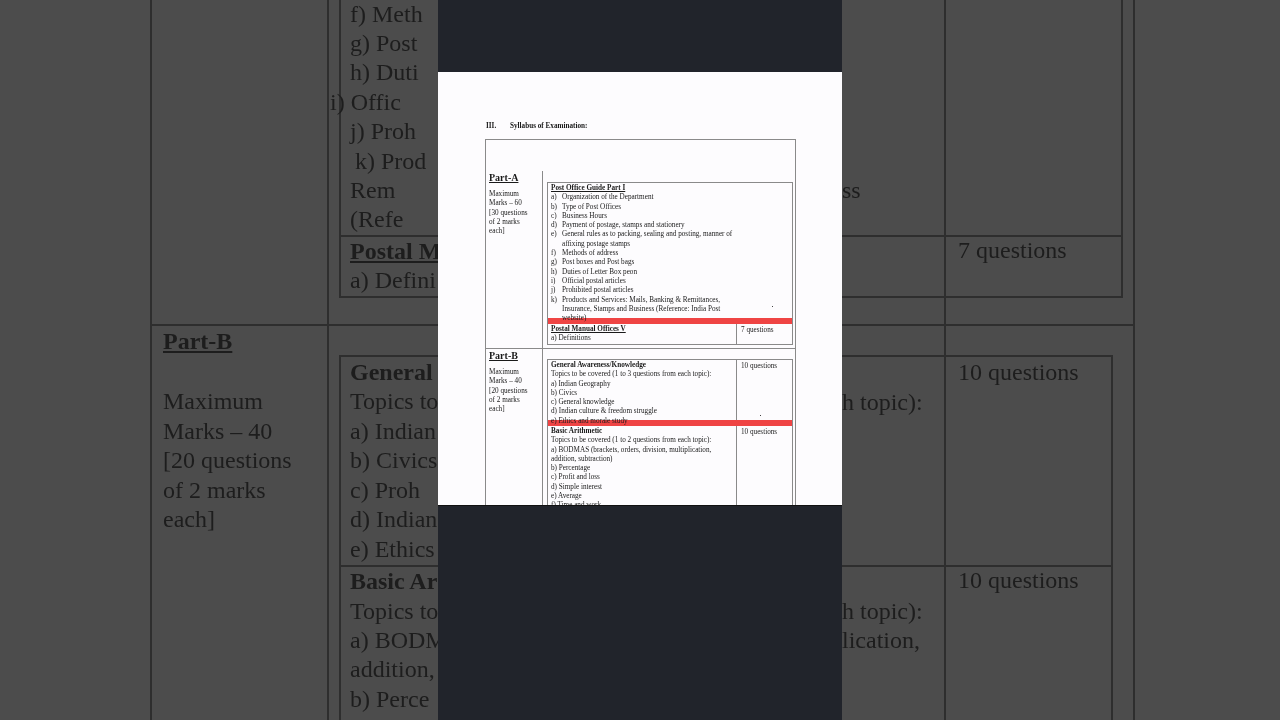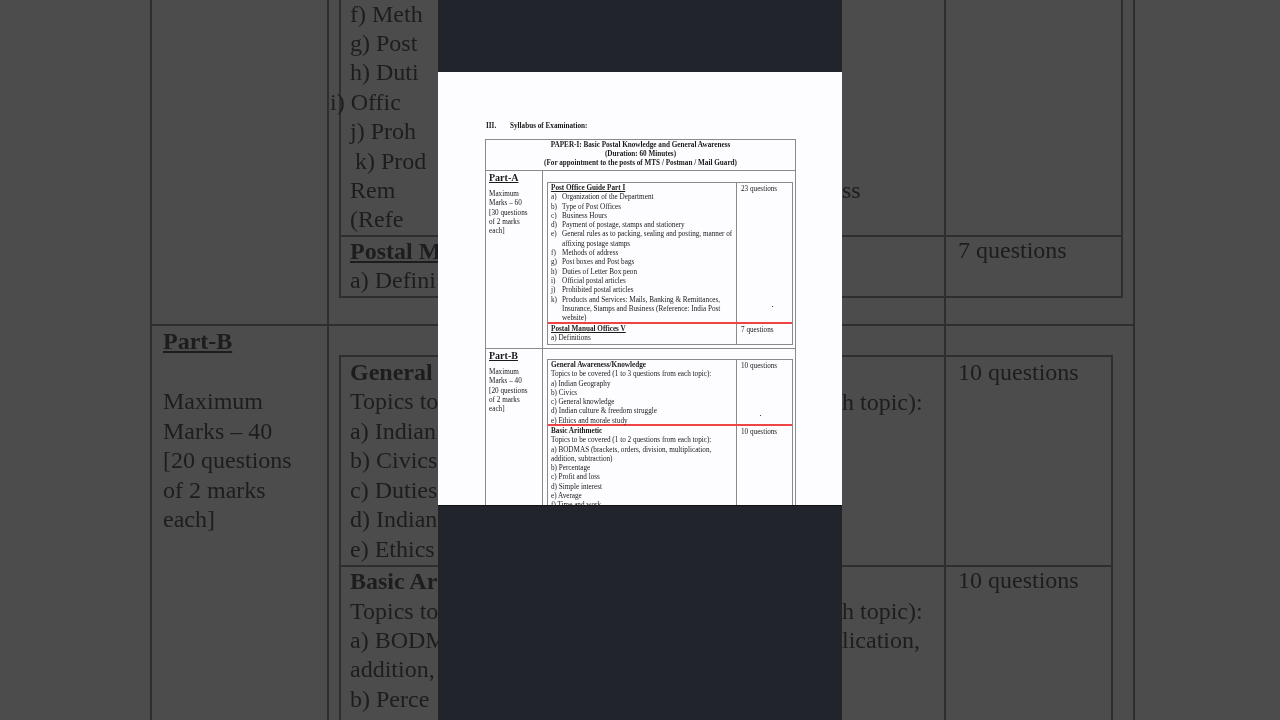--- a/index.html
+++ b/index.html
@@ -26,21 +26,21 @@
 
   .tbl { position: absolute; left: 47px; top: 67px; width: 311px; height: 394px; border: 1px solid #8a8a8a; }
   .tbl-head { position: absolute; left: 0; top: 0; width: 100%; height: 31px; border-bottom: 1px solid #8a8a8a; text-align: center; font-size: 7.2px; font-weight: bold; line-height: 9.2px; color: #1a1a1a; padding-top: 1px; }
   .colsplit { position: absolute; left: 56px; top: 31px; width: 1px; height: 362px; background: #8a8a8a; }
   .rowsplit { position: absolute; left: 0; top: 208px; width: 100%; height: 1px; background: #8a8a8a; }
 
   .part-label { position: absolute; left: 3px; font-size: 10px; font-weight: bold; text-decoration: underline; color: #1a1a1a; }
   .part-marks { position: absolute; left: 3px; font-size: 7.2px; line-height: 9.3px; color: #1a1a1a; width: 52px; }
 
   .box { position: absolute; left: 61px; width: 246px; border: 1px solid #8a8a8a; }
-  .box .sub { position: relative; border-bottom: 2px solid #ef4444; }
+  .box .sub { position: relative; border-bottom: 6px solid #ef4444; }
   .box .sub:last-child { border-bottom: none; }
   .box .cnt { position: absolute; left: 188px; top: 0; bottom: 0; border-left: 1px solid #8a8a8a; width: 57px; }
   .box .cnt span { display: block; padding: 2px 0 0 4px; font-size: 7.2px; color: #1a1a1a; white-space: nowrap; }
   .box .body { width: 188px; padding: 1px 2px 1px 3px; font-size: 7.2px; line-height: 9.3px; color: #1a1a1a; }
   .box .hd { font-weight: bold; }
   .box .hd.u { text-decoration: underline; }
   .list-item { display: flex; }
   .list-item .mk { width: 11px; flex: none; }
   .list-item .tx { flex: 1; }
   .plain-item { white-space: nowrap; }
@@ -90,21 +90,21 @@
     <div class="txt" style="left:163px;top:387px;">Maximum</div>
     <div class="txt" style="left:163px;top:417px;">Marks – 40</div>
     <div class="txt" style="left:163px;top:446px;">[20 questions</div>
     <div class="txt" style="left:163px;top:476px;">of 2 marks</div>
     <div class="txt" style="left:163px;top:505px;">each]</div>
 
     <div class="txt b" style="left:350px;top:358px;">General</div>
     <div class="txt" style="left:350px;top:387px;">Topics to</div>
     <div class="txt" style="left:350px;top:417px;">a) Indian</div>
     <div class="txt" style="left:350px;top:446px;">b) Civics</div>
-    <div class="txt" style="left:350px;top:476px;">c) Duties</div>
+    <div class="txt" style="left:350px;top:476px;">c) Proh</div>
     <div class="txt" style="left:350px;top:505px;">d) Indian</div>
     <div class="txt" style="left:350px;top:535px;">e) Ethics</div>
     <div class="txt b" style="left:350px;top:567px;">Basic Ar</div>
     <div class="txt" style="left:350px;top:597px;">Topics to</div>
     <div class="txt" style="left:350px;top:626px;">a) BODM</div>
     <div class="txt" style="left:350px;top:655px;">addition,</div>
     <div class="txt" style="left:350px;top:685px;">b) Perce</div>
 
     <div class="txt" style="left:842px;top:176px;">ss</div>
     <div class="q" style="left:958px;top:237px;">7 questions</div>
@@ -117,25 +117,20 @@
 </div>
 
 <div class="frame">
   <div class="page">
 
     <div class="sec-title">
       <span class="num">III.</span><span>Syllabus of Examination:</span>
     </div>
 
     <div class="tbl">
-      <div class="tbl-head">
-        <div>PAPER-I: Basic Postal Knowledge and General Awareness</div>
-        <div>(Duration: 60 Minutes)</div>
-        <div>(For appointment to the posts of MTS / Postman / Mail Guard)</div>
-      </div>
       <div class="colsplit"></div>
       <div class="rowsplit"></div>
 
       <div class="part-label" style="top:32px;">Part-A</div>
       <div class="part-marks" style="top:50px;">
         <div>Maximum</div>
         <div>Marks – 60</div>
         <div>[30 questions</div>
         <div>of 2 marks</div>
         <div>each]</div>
@@ -183,23 +178,20 @@
               </div>
             <div class="list-item">
                 <span class="mk">j)</span>
                 <span class="tx">Prohibited postal articles</span>
               </div>
             <div class="list-item">
                 <span class="mk">k)</span>
                 <span class="tx">Products and Services: Mails, Banking &amp; Remittances, Insurance, Stamps and Business (Reference: India Post website)</span>
               </div>
           </div>
-          <div class="cnt">
-              <span>23 questions</span>
-            </div>
         </div>
         <div class="sub" style="height:20px;">
           <div class="body">
             <div class="hd u">Postal Manual Offices V</div>
             <div class="plain-item">a) Definitions</div>
           </div>
           <div class="cnt">
               <span>7 questions</span>
             </div>
         </div>

